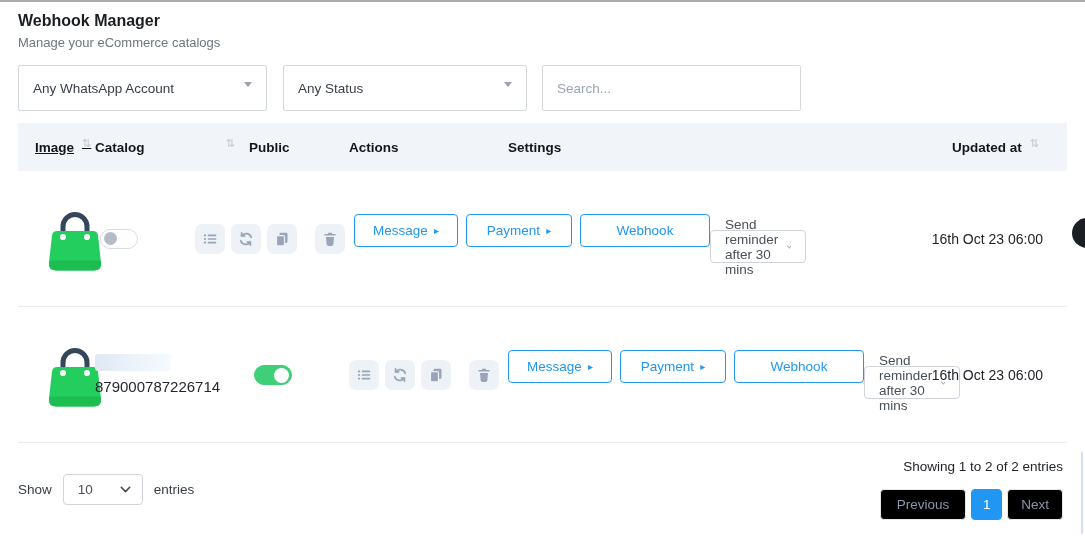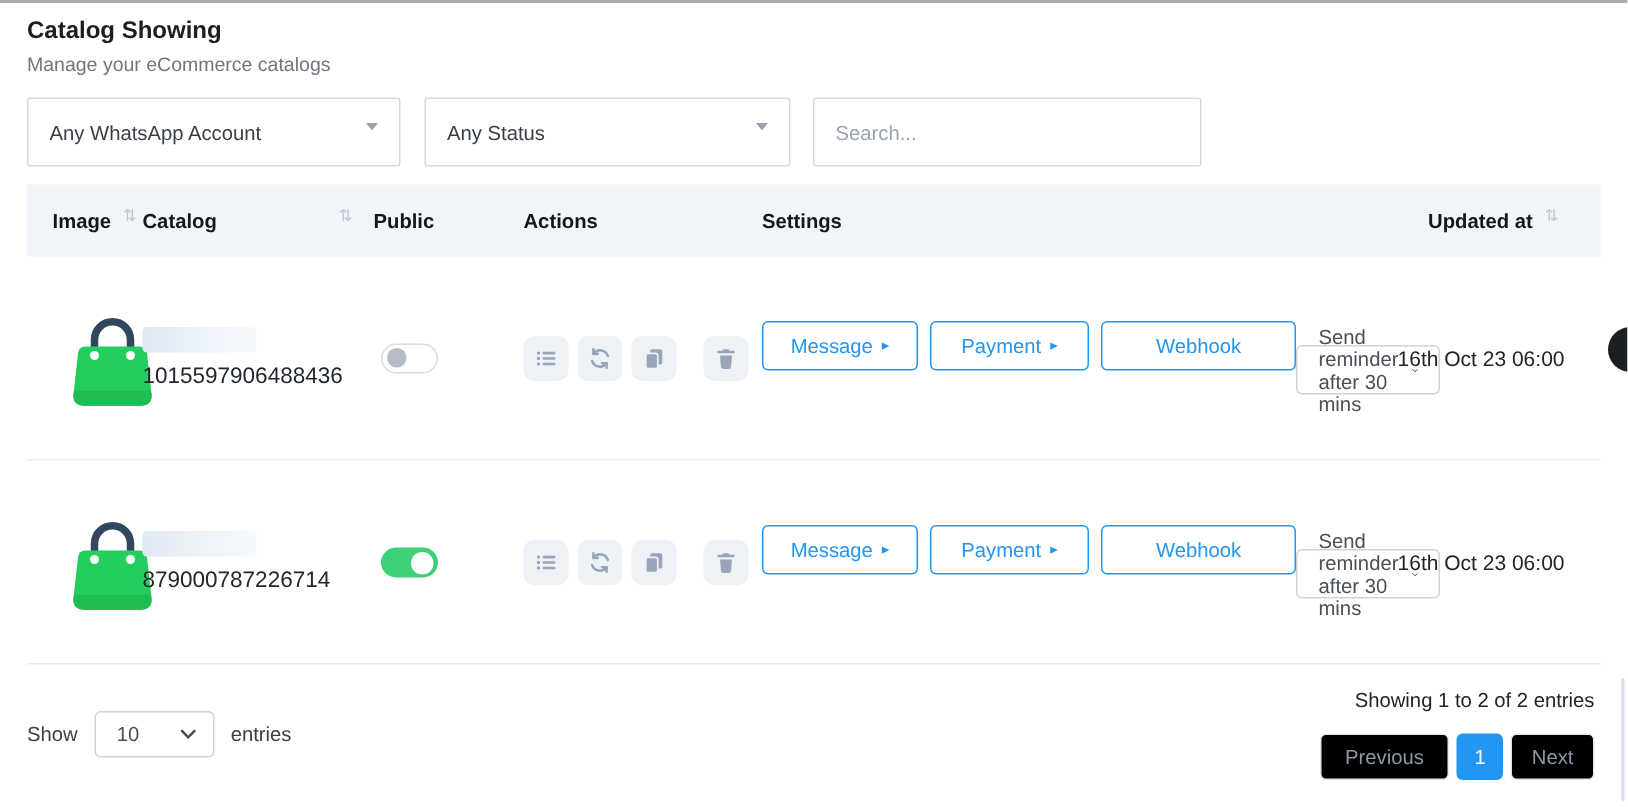--- a/index.html
+++ b/index.html
@@ -33,21 +33,21 @@
   .caret-down {
     width:0; height:0; border-left:4px solid transparent; border-right:4px solid transparent;
     border-top:5px solid #9aa2ad; margin-top:-8px;
   }
 
   
   .thead {
     margin-top:12px; height:48px; background:#f1f4f9;
     display:flex; align-items:center; font-size:13.5px; font-weight:700; color:#14171a;
   }
-  .col-image    { width:77px;  padding-left:17px; }
+  .col-image    { width:77px;  padding-left:17px;text-decoration:underline; }
   .col-catalog  { width:154px; }
   .col-public   { width:100px; }
   .col-actions  { width:159px; }
   .col-settings { width:355px; }
   .col-updated  { flex:1; text-align:right; padding-right:24px; }
   .thead .col-updated { padding-right:28px; }
   .hcell { display:flex; align-items:center; gap:8px; }
   .col-updated.hcell { justify-content:flex-end; }
   .sort-glyph { font-size:11px; color:#c2c9d4; font-weight:400; position:relative; top:-4px; }
   .col-catalog .sort-glyph { margin-left:auto; margin-right:14px; }
@@ -136,21 +136,21 @@
     position:absolute; right:2px; top:450px; width:2px; height:82px;
     background:#cfe0f2; border-radius:2px;
   }
 </style>
 </head>
 <body>
 
 <div class="page">
   <div class="content">
 
-    <div class="page-title">Catalog Showing</div>
+    <div class="page-title">Webhook Manager</div>
     <div class="page-subtitle">Manage your eCommerce catalogs</div>
 
     <div class="filters">
       <div class="select-box account">
         <span>Any WhatsApp Account</span>
         <span class="caret-down"></span>
       </div>
       <div class="select-box status">
         <span>Any Status</span>
         <span class="caret-down"></span>
@@ -187,24 +187,20 @@
     <div class="trow">
       <div class="col-image">
         <svg class="bag" width="56" height="66" viewBox="0 0 56 66">
           <path d="M16 38 V20.5 a12 12 0 0 1 24 0 V38" fill="none" stroke="#33475c" stroke-width="5" stroke-linecap="round"></path>
           <path d="M10 25 h36 q4.5 0 5 4.5 l3 27 q0.8 8 -7.5 8 H9.5 q-8.3 0 -7.5 -8 l3 -27 q0.5 -4.5 5 -4.5 z" fill="#23ce5f"></path>
           <path d="M2.6 54.5 l-0.6 2 q-0.8 8 7.5 8 h37 q8.3 0 7.5 -8 l-0.6 -2 z" fill="#1dbd52"></path>
           <circle cx="16" cy="31" r="3" fill="#fff"></circle>
           <circle cx="40" cy="31" r="3" fill="#fff"></circle>
         </svg>
       </div>
-      <div class="col-catalog cat-cell">
-        <div class="redacted"></div>
-        <div class="cat-id">1015597906488436</div>
-      </div>
       <div class="col-public">
         <div class="toggle">
           <div class="knob"></div>
         </div>
       </div>
       <div class="col-actions actions-cell">
         <button class="icon-btn">
           <svg width="16" height="16" viewBox="0 0 16 16" fill="none" stroke="#98a4b8" stroke-width="1.7" stroke-linecap="round">
             <path d="M3 4.4h.01M3 8h.01M3 11.6h.01" stroke-width="2.2"></path>
             <path d="M6.5 4.4H13.5M6.5 8H13.5M6.5 11.6H13.5"></path>

